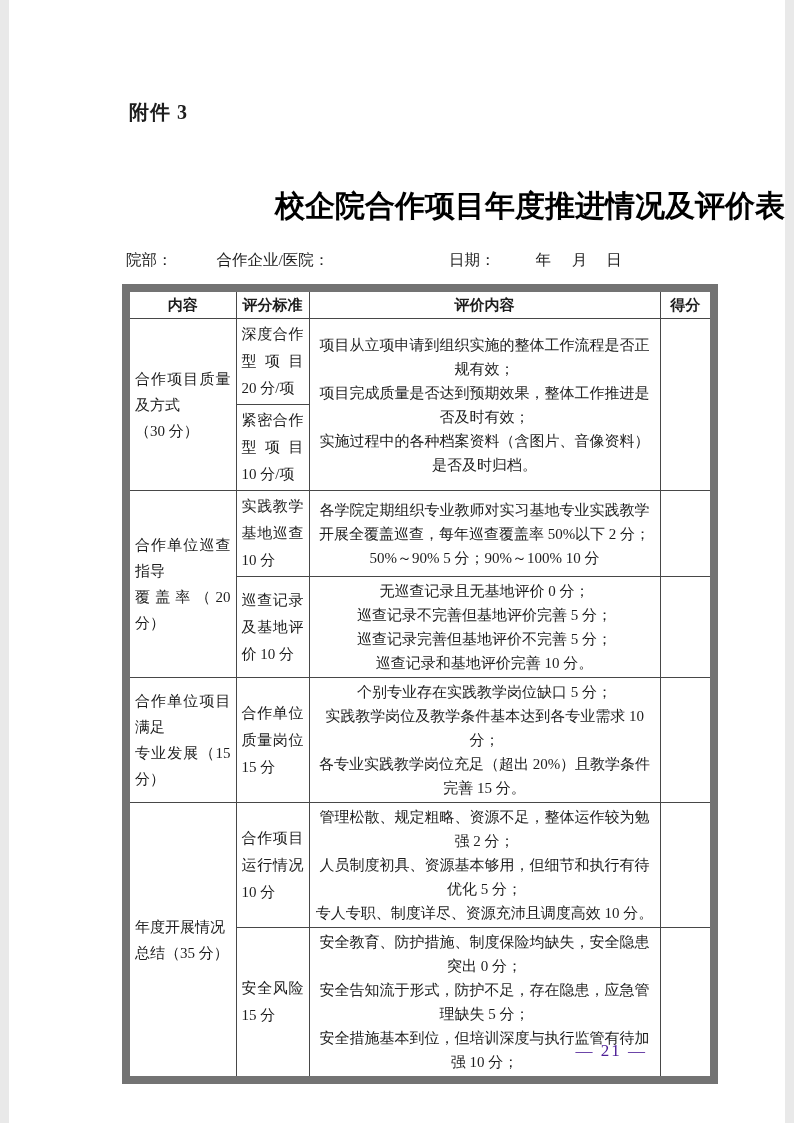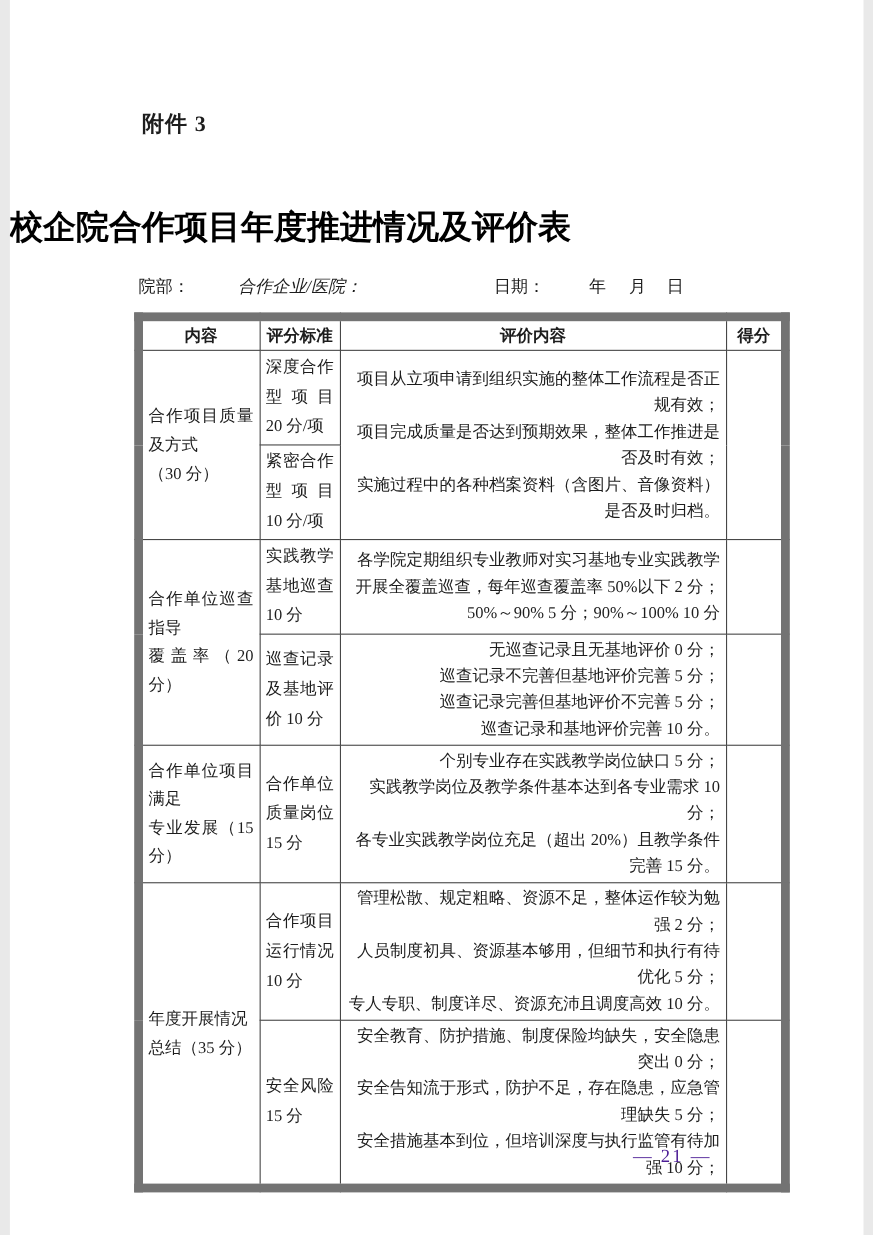--- a/index.html
+++ b/index.html
@@ -11,30 +11,30 @@
     font-family:"Liberation Serif","DejaVu Serif",serif;
     color:#1d1d1d;
     overflow:hidden;
   }
   .attachment{
     position:absolute;left:120px;top:99px;
     font-size:20px;font-weight:bold;letter-spacing:1px;
   }
   .doc-title{
     position:absolute;left:0;top:186px;width:100%;
-    text-align:left;font-size:30px;font-weight:bold;
+    text-align:right;font-size:30px;font-weight:bold;
     color:#000;white-space:nowrap;
   }
   .meta-row{
     position:absolute;left:113px;top:250px;width:588px;
     font-size:15.5px;white-space:nowrap;
   }
   .meta-row span{display:inline-block;}
   .m-dept{margin-left:4px;}
-  .m-partner{margin-left:40px;font-style:italic;}
+  .m-partner{margin-left:40px;}
   .m-date{margin-left:116px;text-align:right;}
   .m-year{margin-left:36px;}
   .m-month{margin-left:17px;}
   .m-day{margin-left:15px;}
   table.eval{
     position:absolute;left:113px;top:284px;
     width:588px;border-collapse:collapse;table-layout:fixed;
     font-size:15px;
   }
   table.eval{border:8px solid #737373;}
@@ -51,21 +51,21 @@
   td.c-content{
     text-align:justify;line-height:26px;padding:2px 2px 2px 5px;
     white-space:pre-line;
     margin-left:24px;
   }
   td.c-crit{
     text-align:justify;line-height:27px;padding:2px 4px;
     white-space:pre-line;
   }
   td.c-eval{
-    text-align:right;line-height:24px;padding:2px 7px;
+    text-align:center;line-height:24px;padding:2px 7px;
     white-space:pre-line;
   }
   td.c-score{padding:0;}
   .col-content{width:110px;}
   .col-crit{width:73px;}
   .col-eval{width:351px;}
   .col-score{width:54px;}
   .pager{
     position:absolute;top:1041px;right:138px;
     font-size:17px;color:#4c1d95;letter-spacing:2px;

